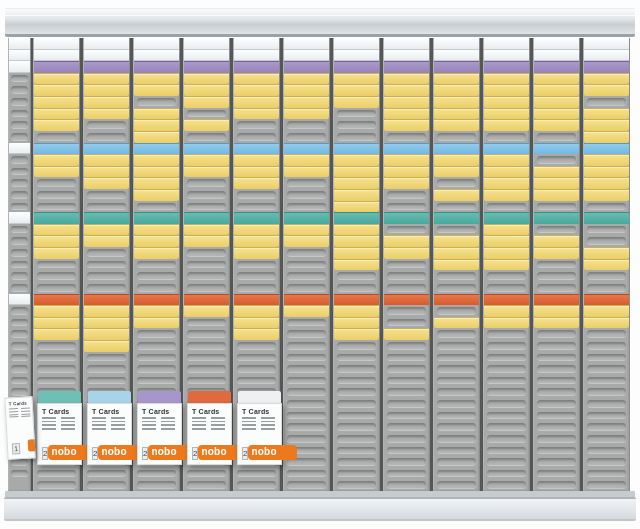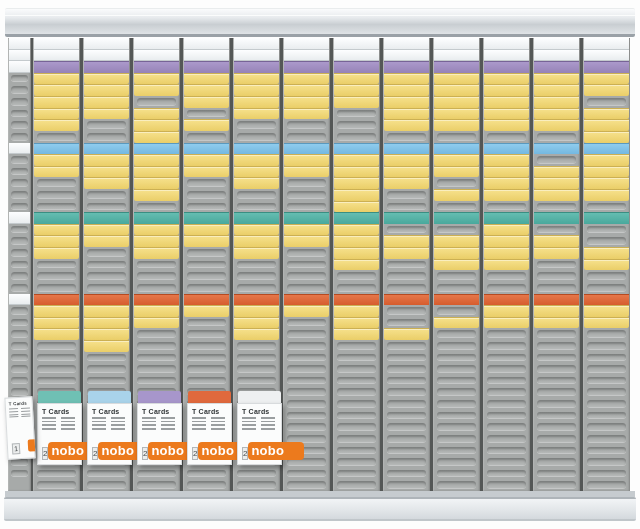--- a/index.html
+++ b/index.html
@@ -38,21 +38,21 @@
   .pack-top{position:absolute;left:1px;top:0;width:43px;height:13px;border-radius:2px 2px 0 0;
     box-shadow:0 1px 2px rgba(0,0,0,.3);}
   .pack-body{position:absolute;left:0;top:12px;width:45px;height:62px;background:#fbfcfc;
     border:1px solid #d8dbdd;box-sizing:border-box;box-shadow:2px 3px 5px rgba(0,0,0,.35);}
   .pack-title{font-size:7px;font-weight:bold;color:#2f3335;margin:4px 0 2px 4px;letter-spacing:.2px;}
   .greek-cols{display:flex;gap:5px;margin-left:4px;}
   .greek-col .gl{width:14px;height:1.5px;background:#9a9ea0;margin-bottom:2.2px;}
   .pack-bottom{position:absolute;left:4px;right:3px;bottom:4px;display:flex;justify-content:space-between;align-items:flex-end;}
   .size-badge{width:10px;height:13px;background:#eceeee;border:1px solid #b3b7b9;font-size:8px;color:#45494b;
     display:flex;align-items:center;justify-content:center;box-sizing:border-box;}
-  .nobo-logo{background:#ec7a1d;color:#ffffff;font-size:13px;font-weight:bold;border-radius:4px;
+  .nobo-logo{background:#ec7a1d;color:#ffffff;font-size:10px;font-weight:bold;border-radius:4px;
     padding:2px 20px 3px 3px;line-height:1;letter-spacing:.2px;}
   .pack.small{width:28px;height:62px;transform:rotate(-3deg);z-index:6;}
   .pack.small .pack-body{top:0;width:28px;height:62px;}
   .pack.small .pack-title{font-size:4.5px;margin:3px 0 2px 3px;}
   .pack.small .greek-col .gl{width:9px;height:1px;margin-bottom:1.8px;}
   .pack.small .greek-cols{gap:3px;margin-left:3px;}
   .pack.small .size-badge{width:8px;height:11px;font-size:7px;}
   .pack.small .nobo-sliver{position:absolute;right:-1px;bottom:6px;width:7px;height:12px;background:#ec7a1d;border-radius:2px 0 0 2px;}
 </style>
 </head>

